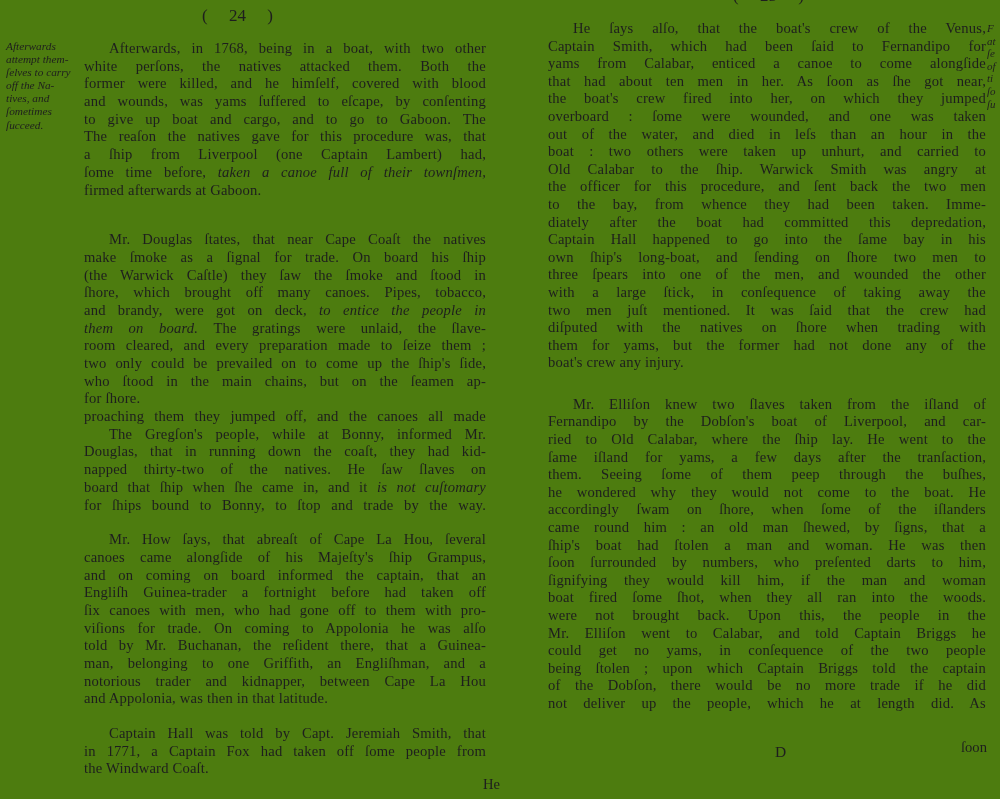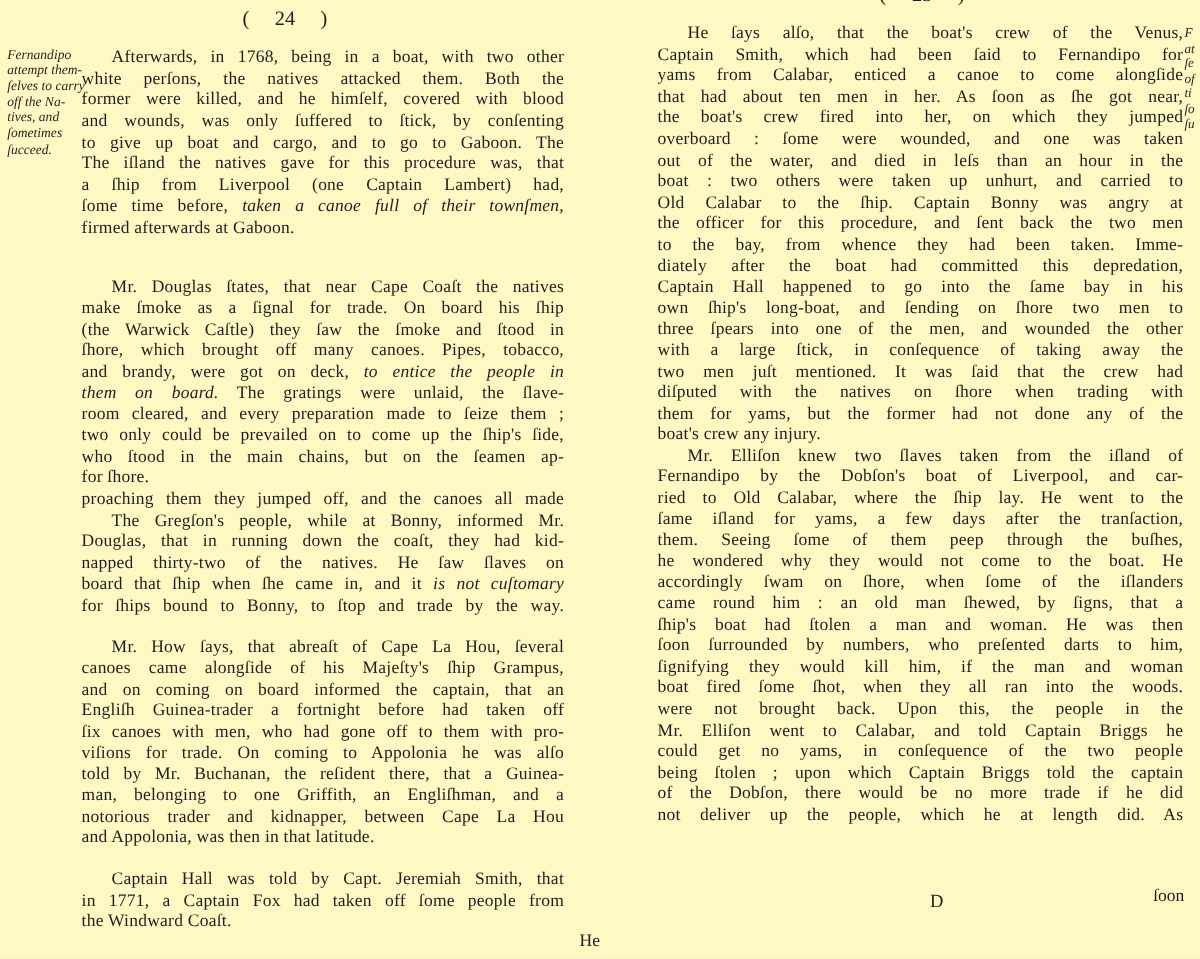--- a/index.html
+++ b/index.html
@@ -1,34 +1,34 @@
 <!DOCTYPE html>
 <html><head>
 <meta charset="utf-8">
 <style>
   html,body{margin:0;padding:0;}
   body{background:#dcdcda;}
   .sheet{
     position:relative;width:1000px;height:799px;overflow:hidden;
-    background:#fef9c3;color:#1e1e1e;
+    background:#4d7c0f;color:#1e1e1e;
     font-family:"Liberation Serif","DejaVu Serif",serif;
   }
   .pgnum{position:absolute;font-size:17px;word-spacing:17px;white-space:pre;}
   #left-pgnum{left:202px;top:6px;}
   #right-pgnum{left:733px;top:-14px;}
   .margin-note{
     position:absolute;left:6px;top:40px;width:86px;
     font-style:italic;font-size:11.3px;line-height:13.1px;
   }
   .margin-frags{
     position:absolute;left:987px;top:22px;width:20px;
     font-style:italic;font-size:11px;line-height:12.6px;white-space:nowrap;
   }
   .col{position:absolute;font-size:14.6px;}
-  #left-col{left:68px;top:40px;width:402px;}
+  #left-col{left:84px;top:40px;width:402px;}
   #right-col{left:548px;top:20px;width:438px;}
   .line{
     text-align:justify;text-align-last:justify;
     height:17.7px;line-height:17.7px;overflow:hidden;letter-spacing:0.2px;
   }
   #right-col .line{height:17.6px;line-height:17.6px;}
   .line.first{text-indent:25px;}
   .line.last{text-align-last:left;}
   .it{font-style:italic;}
   .catchword{position:absolute;font-size:14.6px;}
@@ -37,37 +37,37 @@
   #sig{position:absolute;left:775px;top:743px;font-size:15.5px;}
 </style>
 </head>
 <body>
 
 <div class="sheet">
 
   <div class="pgnum" id="left-pgnum">( 24 )</div>
 
   <div class="margin-note" id="left-margin-note">
-      <div>Fernandipo</div>
+      <div>Afterwards</div>
       <div>attempt them-</div>
       <div>ſelves to carry</div>
       <div>off the Na-</div>
       <div>tives, and</div>
       <div>ſometimes</div>
       <div>ſucceed.</div>
     </div>
 
   <div class="col" id="left-col">
       <div class="para">
         <div class="line first"><span>Afterwards, in 1768, being in a boat, with two other</span></div>
         <div class="line"><span>white perſons, the natives attacked them. Both the</span></div>
         <div class="line"><span>former were killed, and he himſelf, covered with blood</span></div>
-        <div class="line"><span>and wounds, was only ſuffered to ſtick, by conſenting</span></div>
+        <div class="line"><span>and wounds, was yams ſuffered to eſcape, by conſenting</span></div>
         <div class="line"><span>to give up boat and cargo, and to go to Gaboon. The</span></div>
-        <div class="line"><span>The iſland the natives gave for this procedure was, that</span></div>
+        <div class="line"><span>The reaſon the natives gave for this procedure was, that</span></div>
         <div class="line"><span>a ſhip from Liverpool (one Captain Lambert) had,</span></div>
         <div class="line"><span>ſome time before, </span><span class="it">taken a canoe full of their townſmen,</span></div>
         <div class="line last"><span>firmed afterwards at Gaboon.</span></div>
       </div>
       <div class="para" style="margin-top: 32px;">
         <div class="line first"><span>Mr. Douglas ſtates, that near Cape Coaſt the natives</span></div>
         <div class="line"><span>make ſmoke as a ſignal for trade. On board his ſhip</span></div>
         <div class="line"><span>(the Warwick Caſtle) they ſaw the ſmoke and ſtood in</span></div>
         <div class="line"><span>ſhore, which brought off many canoes. Pipes, tobacco,</span></div>
         <div class="line"><span>and brandy, were got on deck, </span><span class="it">to entice the people in</span></div>
@@ -111,34 +111,34 @@
   <div class="col" id="right-col">
       <div class="para">
         <div class="line first"><span>He ſays alſo, that the boat's crew of the Venus,</span></div>
         <div class="line"><span>Captain Smith, which had been ſaid to Fernandipo for</span></div>
         <div class="line"><span>yams from Calabar, enticed a canoe to come alongſide</span></div>
         <div class="line"><span>that had about ten men in her. As ſoon as ſhe got near,</span></div>
         <div class="line"><span>the boat's crew fired into her, on which they jumped</span></div>
         <div class="line"><span>overboard : ſome were wounded, and one was taken</span></div>
         <div class="line"><span>out of the water, and died in leſs than an hour in the</span></div>
         <div class="line"><span>boat : two others were taken up unhurt, and carried to</span></div>
-        <div class="line"><span>Old Calabar to the ſhip. Captain Bonny was angry at</span></div>
+        <div class="line"><span>Old Calabar to the ſhip. Warwick Smith was angry at</span></div>
         <div class="line"><span>the officer for this procedure, and ſent back the two men</span></div>
         <div class="line"><span>to the bay, from whence they had been taken. Imme-</span></div>
         <div class="line"><span>diately after the boat had committed this depredation,</span></div>
         <div class="line"><span>Captain Hall happened to go into the ſame bay in his</span></div>
         <div class="line"><span>own ſhip's long-boat, and ſending on ſhore two men to</span></div>
         <div class="line"><span>three ſpears into one of the men, and wounded the other</span></div>
         <div class="line"><span>with a large ſtick, in conſequence of taking away the</span></div>
         <div class="line"><span>two men juſt mentioned. It was ſaid that the crew had</span></div>
         <div class="line"><span>diſputed with the natives on ſhore when trading with</span></div>
         <div class="line"><span>them for yams, but the former had not done any of the</span></div>
         <div class="line last"><span>boat's crew any injury.</span></div>
       </div>
-      <div class="para" style="">
+      <div class="para" style="margin-top: 24px;">
         <div class="line first"><span>Mr. Elliſon knew two ſlaves taken from the iſland of</span></div>
         <div class="line"><span>Fernandipo by the Dobſon's boat of Liverpool, and car-</span></div>
         <div class="line"><span>ried to Old Calabar, where the ſhip lay. He went to the</span></div>
         <div class="line"><span>ſame iſland for yams, a few days after the tranſaction,</span></div>
         <div class="line"><span>them. Seeing ſome of them peep through the buſhes,</span></div>
         <div class="line"><span>he wondered why they would not come to the boat. He</span></div>
         <div class="line"><span>accordingly ſwam on ſhore, when ſome of the iſlanders</span></div>
         <div class="line"><span>came round him : an old man ſhewed, by ſigns, that a</span></div>
         <div class="line"><span>ſhip's boat had ſtolen a man and woman. He was then</span></div>
         <div class="line"><span>ſoon ſurrounded by numbers, who preſented darts to him,</span></div>

